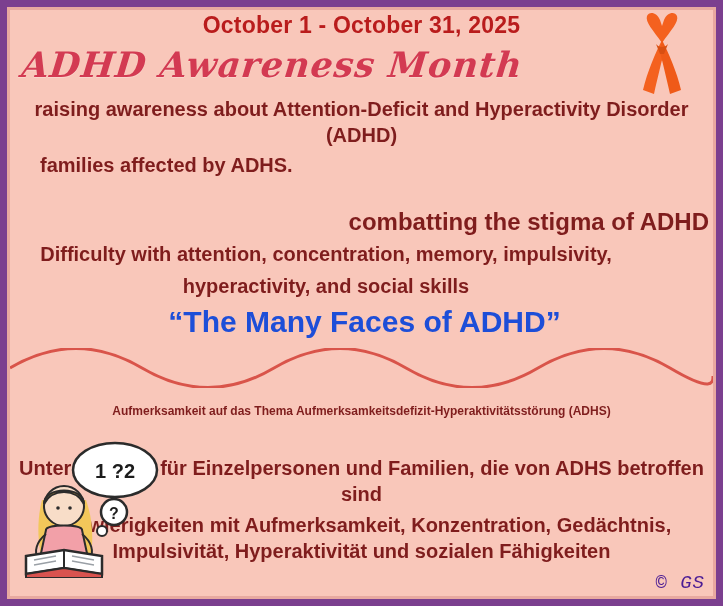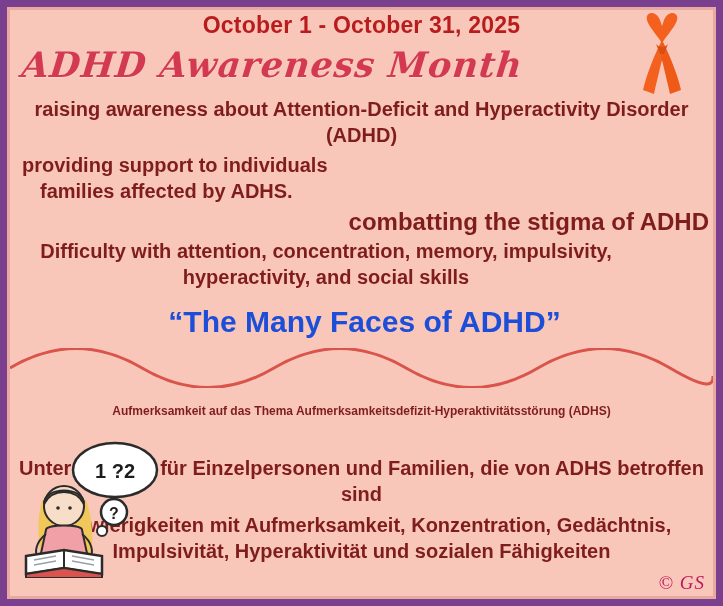--- a/index.html
+++ b/index.html
@@ -110,21 +110,21 @@
     padding-right: 14px;
     box-sizing: border-box;
     font-size: 24px;
   }
   .l4 {
     top: 238px;
     left: 0;
     width: 652px;
     text-align: center;
     font-size: 20px;
-    line-height: 26px;
+    line-height: 32px;
     padding: 0 24px;
     box-sizing: border-box;
   }
   .tagline {
     position: absolute;
     top: 305px;
     left: 0;
     width: 639px;
     text-align: center;
     font-size: 30px;
@@ -184,24 +184,24 @@
     width: 150px;
     height: 140px;
     z-index: 15;
   }
 
   
   .signature {
     position: absolute;
     right: 18px;
     bottom: 12px;
-    font-family: Liberation Serif, serif;
+    font-family: Liberation Mono, monospace;
     font-style: italic;
     font-size: 19px;
-    color: #be185d;
+    color: #4c1d95;
     z-index: 16;
     letter-spacing: 1px;
   }
 </style>
 </head>
 <body>
 
 <div id="poster">
 
   <div class="bg"></div>
@@ -214,21 +214,20 @@
       <path d="M39 33 C30 20 22 12 24 6 C26 1 34 2 37 10 L39 16 L41 10 C44 2 52 1 54 6 C56 12 48 20 39 33 Z" fill="#f4611f"></path>
       <path d="M39 30 C33 42 24 62 20 80 L31 84 C35 66 39 50 41 42 Z" fill="#f4611f"></path>
       <path d="M39 30 C45 42 54 62 58 80 L47 84 C43 66 39 50 37 42 Z" fill="#ef5a18"></path>
       <path d="M33 34 C36 38 42 38 45 34 L41 44 L37 44 Z" fill="#d94f12"></path>
     </svg>
   </div>
 
   <div class="line l1">raising awareness about Attention-Deficit and Hyperactivity Disorder (ADHD)</div>
 
   <div class="line l2">
-    <span>providing support to individuals</span>
     <span class="indent">families affected by ADHS.</span>
   </div>
 
   <div class="line l3">combatting the stigma of ADHD</div>
   <div class="line l4">Difficulty with attention, concentration, memory, impulsivity, hyperactivity, and social skills</div>
 
   <div class="tagline">“The Many Faces of ADHD”</div>
 
   <div class="wave">
     <svg viewBox="0 0 703 40" width="703" height="40" preserveAspectRatio="none" aria-hidden="true">

